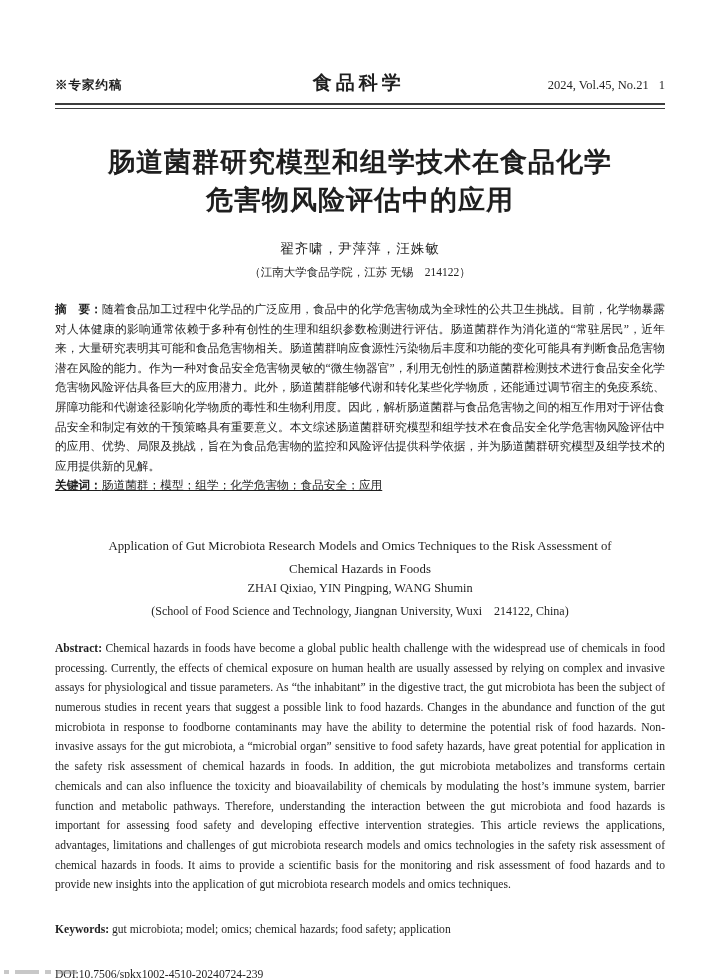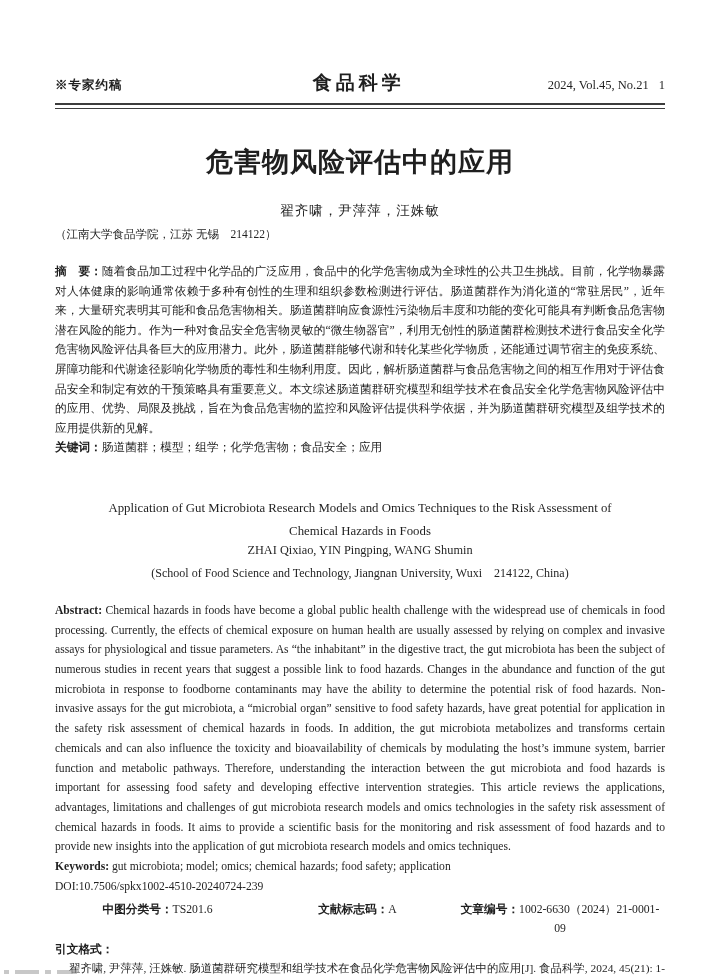--- a/index.html
+++ b/index.html
@@ -52,34 +52,36 @@
     letter-spacing:1px;
   }
   .authors-cn{
     margin-top:21px;
     text-align:center;
     font-size:13.5px;
     letter-spacing:1px;
   }
   .affil-cn{
     margin-top:7px;
+    text-align:center;
     font-size:11.5px;
   }
   
   .abs-cn{
     margin-top:20px;
     font-size:11.7px;
     line-height:19.6px;
     text-align:justify;
   }
   .abs-cn .label,.kw-cn .label{font-weight:bold;}
   .kw-cn{
     font-size:11.7px;
     line-height:19.6px;
     text-align:justify;
+    text-decoration:underline;
   }
   
   .en-title{
     margin:39px auto 0 auto;
     max-width:555px;
     text-align:center;
     font-size:12.8px;
     line-height:23px;
   }
   .authors-en{
@@ -94,20 +96,21 @@
   .abs-en{
     margin-top:19px;
     font-size:11.6px;
     line-height:19.7px;
     text-align:justify;
   }
   .abs-en .label,.kw-en .label{font-weight:bold;}
   .kw-en,.doi-line{
     font-size:11.6px;
     line-height:19.7px;
+    margin-top:25px;
   }
   
   .clc-row{
     display:flex;
     margin-top:4px;
     font-size:11.7px;
     line-height:19px;
     text-align:center;
   }
   .clc-row .cell1{width:205px;}
@@ -150,20 +153,21 @@
   <div class="journal-header">
     <span class="header-tag">※专家约稿</span>
     <span class="journal-name">食品科学</span>
     <span class="header-right">
       <span>2024, Vol.45, No.21</span><span class="header-page-num">1</span>
     </span>
   </div>
   <div class="rule-double"></div>
 
   <div class="cn-title">
+    <div>肠道菌群研究模型和组学技术在食品化学</div>
     <div>危害物风险评估中的应用</div>
   </div>
   <div class="authors-cn">翟齐啸，尹萍萍，汪姝敏</div>
   <div class="affil-cn">（江南大学食品学院，江苏 无锡　214122）</div>
 
   <div class="abs-cn"><span class="label">摘　要：</span><span>随着食品加工过程中化学品的广泛应用，食品中的化学危害物成为全球性的公共卫生挑战。目前，化学物暴露对人体健康的影响通常依赖于多种有创性的生理和组织参数检测进行评估。肠道菌群作为消化道的“常驻居民”，近年来，大量研究表明其可能和食品危害物相关。肠道菌群响应食源性污染物后丰度和功能的变化可能具有判断食品危害物潜在风险的能力。作为一种对食品安全危害物灵敏的“微生物器官”，利用无创性的肠道菌群检测技术进行食品安全化学危害物风险评估具备巨大的应用潜力。此外，肠道菌群能够代谢和转化某些化学物质，还能通过调节宿主的免疫系统、屏障功能和代谢途径影响化学物质的毒性和生物利用度。因此，解析肠道菌群与食品危害物之间的相互作用对于评估食品安全和制定有效的干预策略具有重要意义。本文综述肠道菌群研究模型和组学技术在食品安全化学危害物风险评估中的应用、优势、局限及挑战，旨在为食品危害物的监控和风险评估提供科学依据，并为肠道菌群研究模型及组学技术的应用提供新的见解。</span></div>
   <div class="kw-cn"><span class="label">关键词：</span><span>肠道菌群；模型；组学；化学危害物；食品安全；应用</span></div>
 
   <div class="en-title">Application of Gut Microbiota Research Models and Omics Techniques to the Risk Assessment of Chemical Hazards in Foods</div>
   <div class="authors-en">ZHAI Qixiao, YIN Pingping, WANG Shumin</div>

